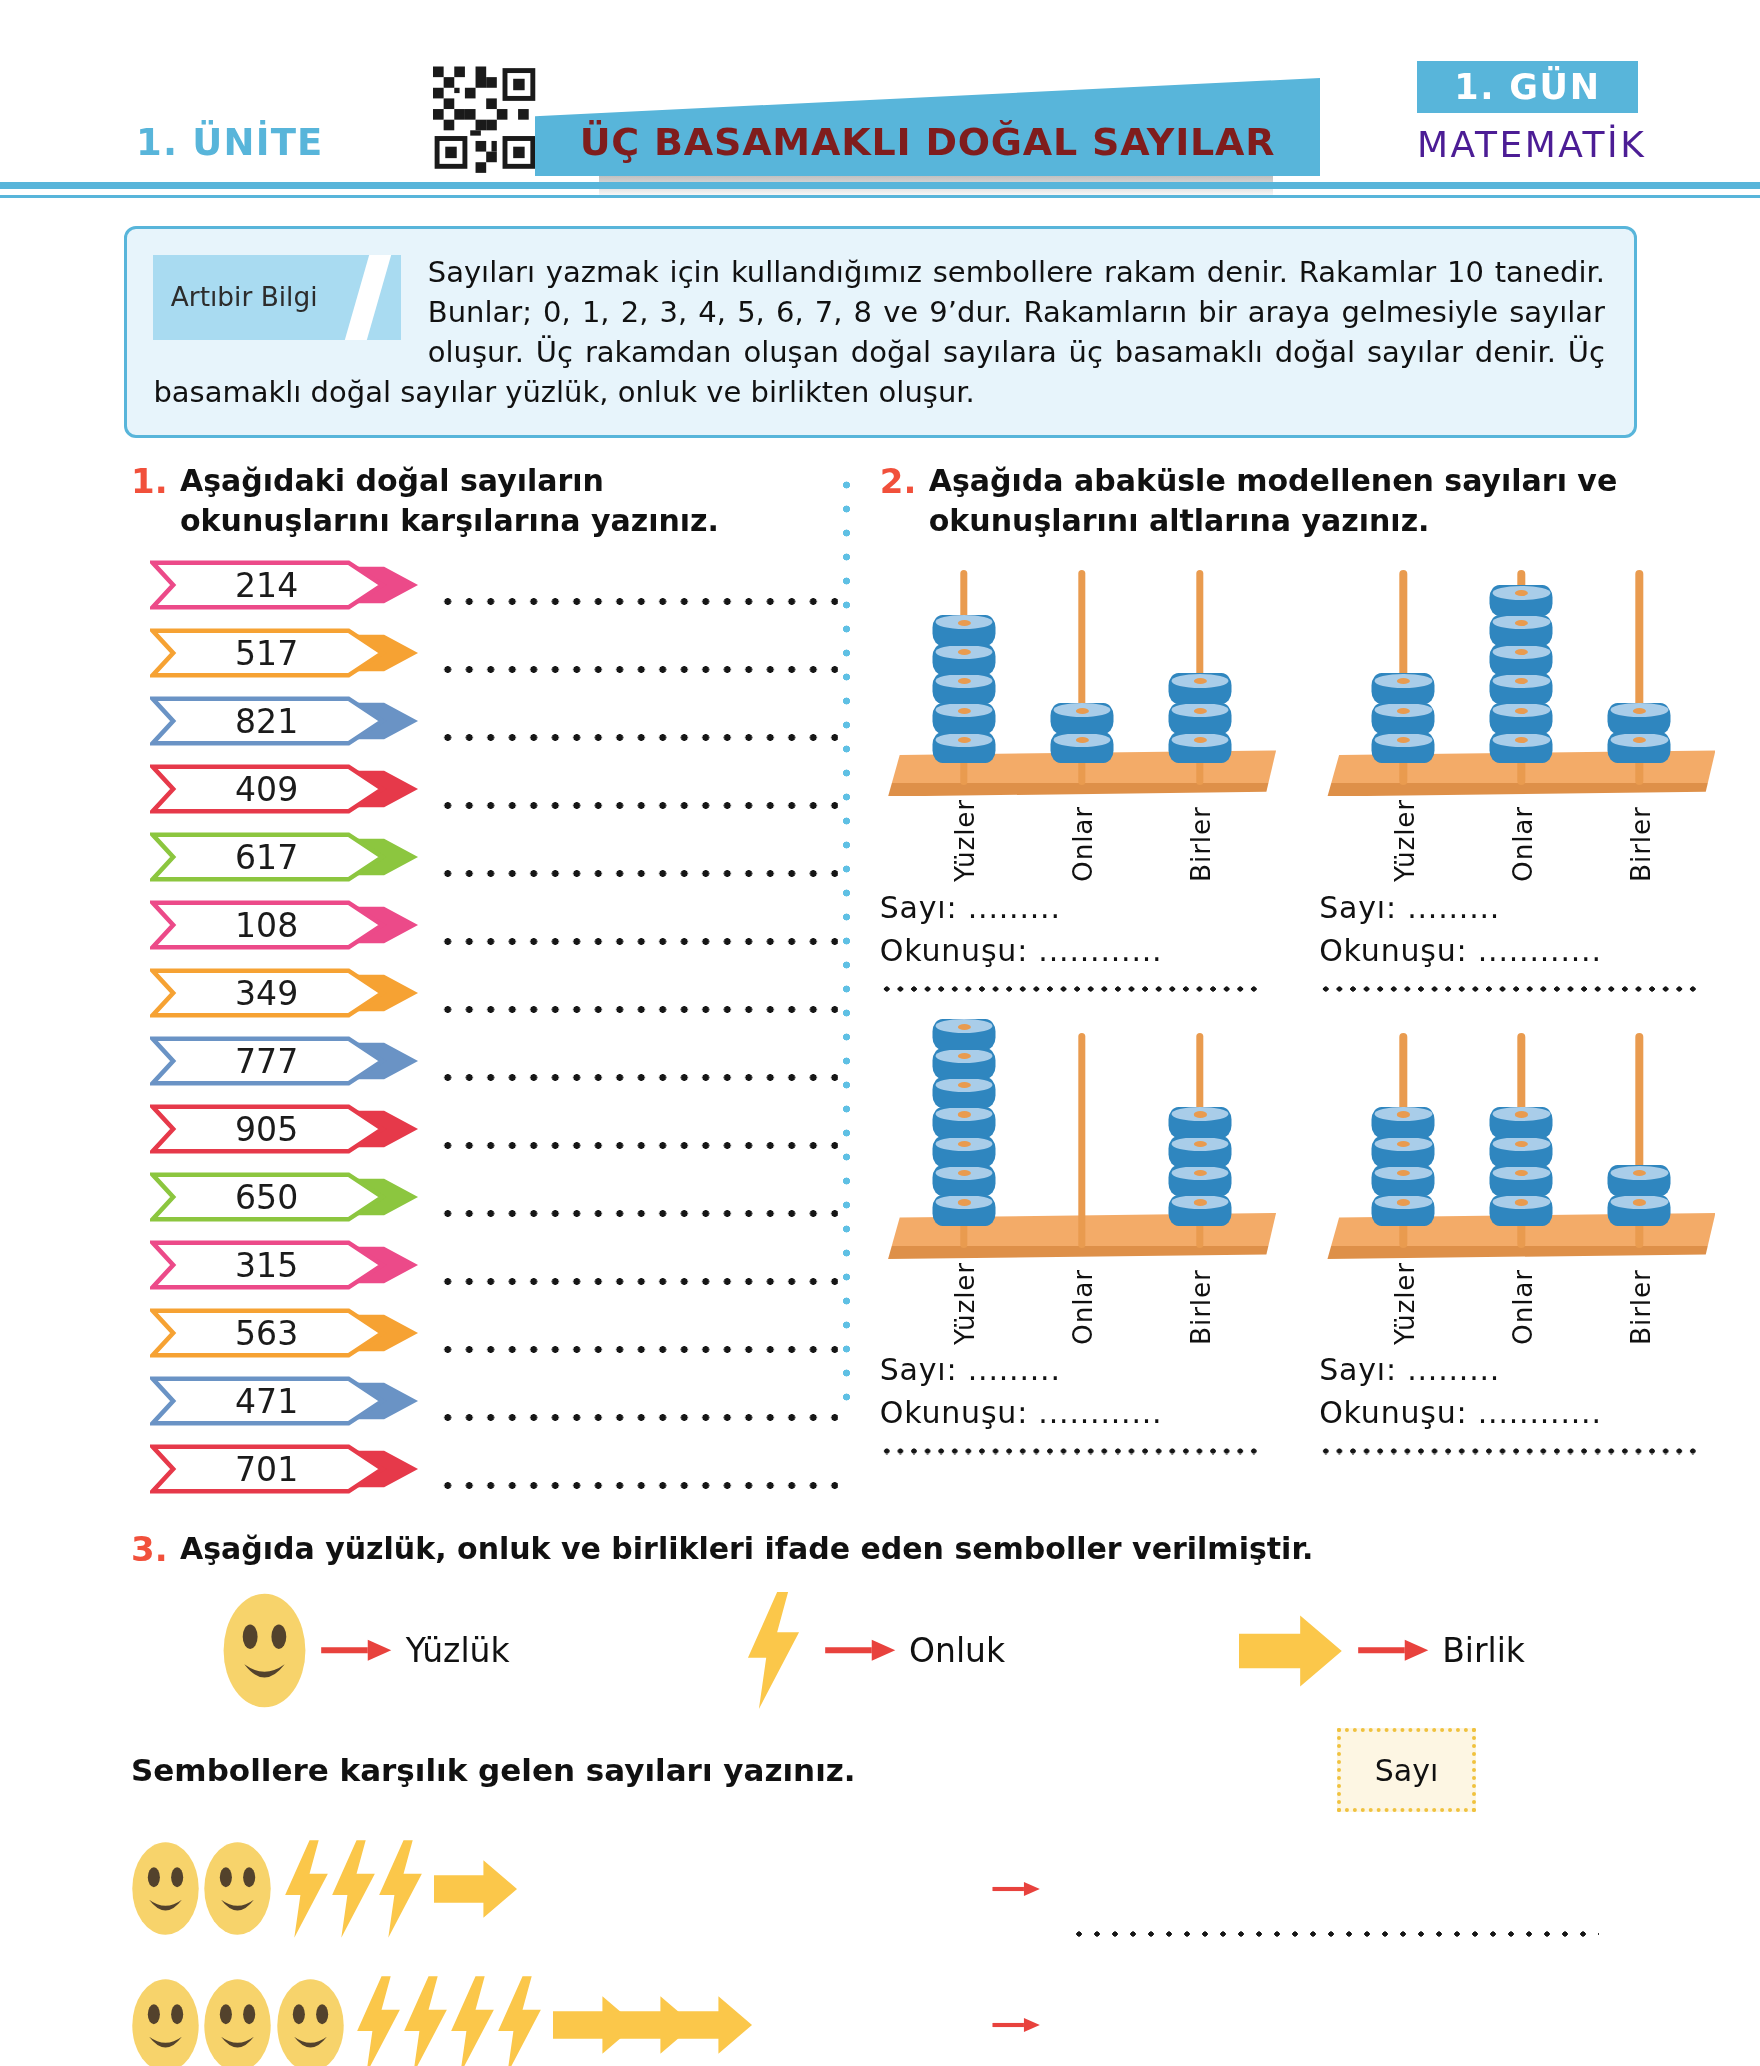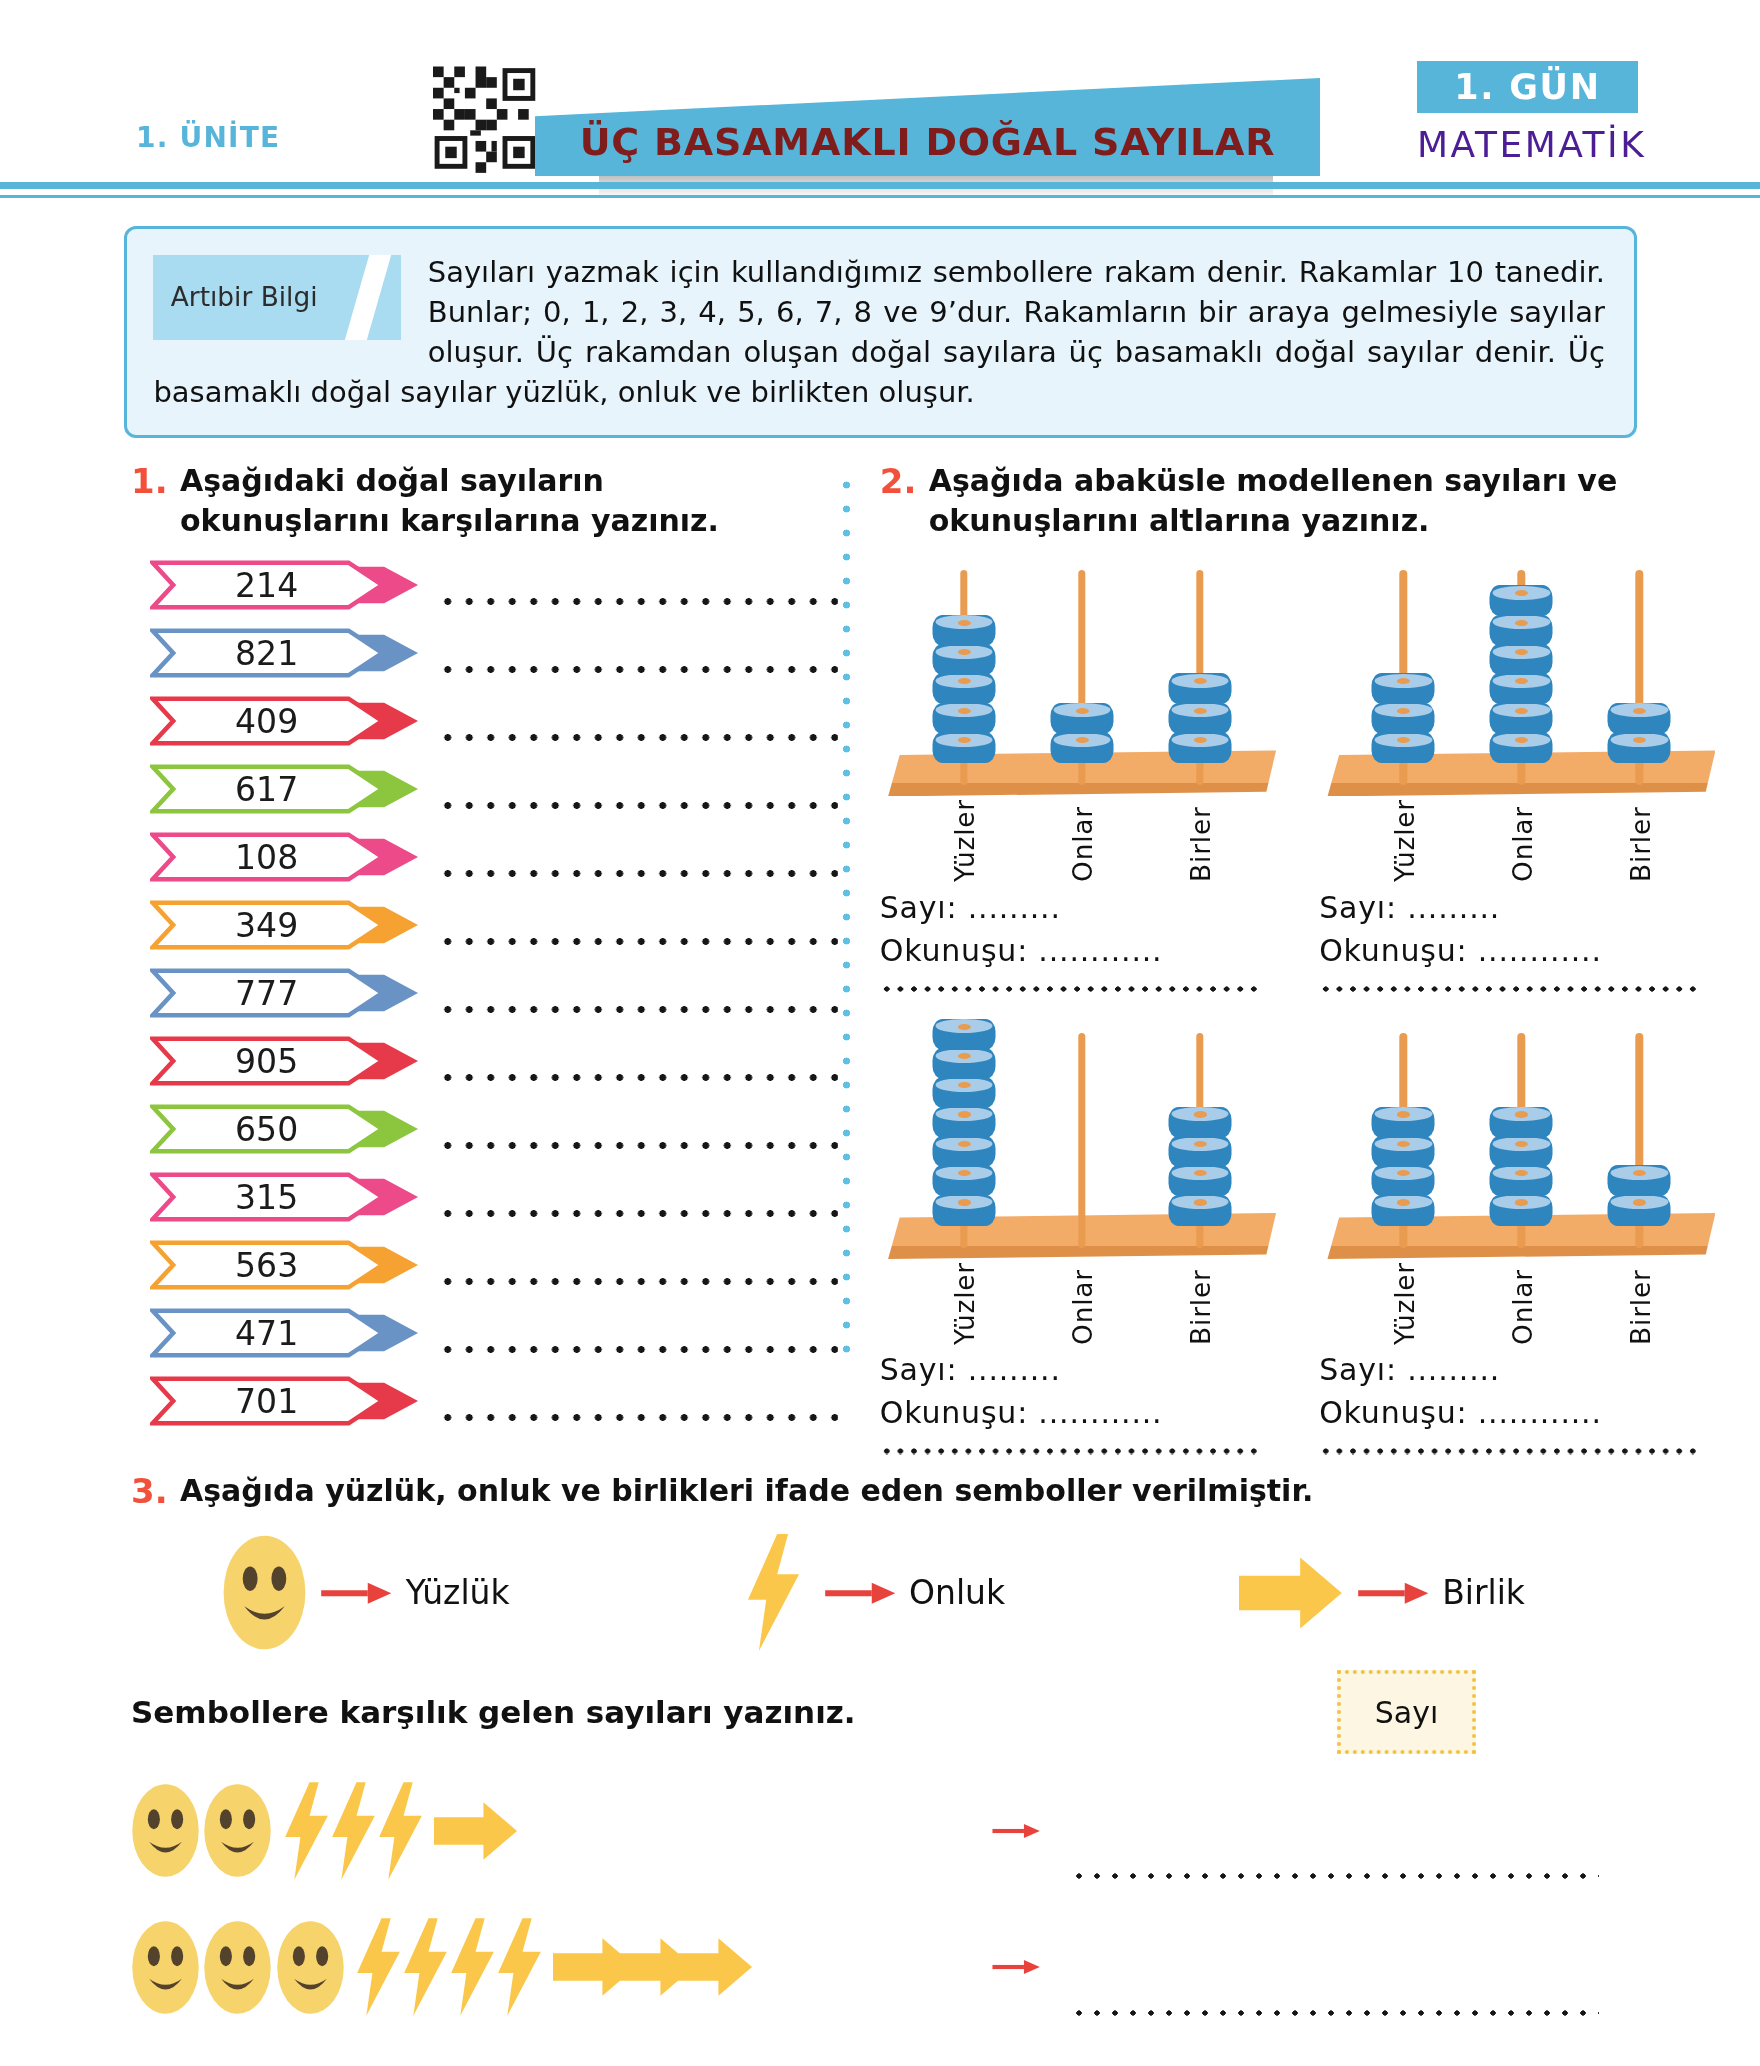--- a/index.html
+++ b/index.html
@@ -4,21 +4,21 @@
 <style>
   * { margin:0; padding:0; box-sizing:border-box; }
   body {
     width:1761px; height:2231px; position:relative; overflow:hidden;
     background:#ffffff; color:#111;
     font-family:"DejaVu Sans", sans-serif;
   }
 
   
   .header { position:relative; height:207px; }
-  .unit-label { position:absolute; left:136px; top:121px; font-size:28px; font-weight:bold;
+  .unit-label { position:absolute; left:136px; top:121px; font-size:37px; font-weight:bold;
     color:#58b5da; letter-spacing:1.2px; }
   .qr { position:absolute; left:433px; top:62px; width:108px; height:117px; }
   .banner { position:absolute; left:535px; top:78px; width:785px; height:98px;
     background:#58b5da; clip-path:polygon(0 39%, 100% 0, 100% 100%, 0 100%);
     display:flex; align-items:flex-end; justify-content:center; padding-bottom:11.6px; }
   .banner-title { color:#7f1d1d; font-size:38px; font-weight:bold; letter-spacing:0.8px; white-space:nowrap; }
   .banner-shadow { position:absolute; left:599px; top:176px; width:674px; height:21.5px;
     background:linear-gradient(180deg, rgba(90,90,90,.38), rgba(120,120,120,0)); }
   .day-box { position:absolute; left:1417px; top:61px; width:221px; height:52px; background:#58b5da;
     display:flex; align-items:center; justify-content:center; }
@@ -205,20 +205,28 @@
     <div class="q1-rows">
   <div class="q1-row">
     <svg class="badge" viewBox="0 0 660 120">
       <polygon class="head" points="468,16 566,16 648,60 566,104 468,104 514,60" fill="#ec4a89"></polygon>
       <polygon class="body" points="6,6 480,6 562,60 480,114 6,114 56,60" stroke="#ec4a89"></polygon>
       <text class="badge-num" x="282" y="88">214</text>
     </svg>
     <div class="answer-dots"></div>
   </div>
 
+  <div class="q1-row">
+    <svg class="badge" viewBox="0 0 660 120">
+      <polygon class="head" points="468,16 566,16 648,60 566,104 468,104 514,60" fill="#f6a233"></polygon>
+      <polygon class="body" points="6,6 480,6 562,60 480,114 6,114 56,60" stroke="#f6a233"></polygon>
+      <text class="badge-num" x="282" y="88">517</text>
+    </svg>
+    <div class="answer-dots"></div>
+  </div>
 
   <div class="q1-row">
     <svg class="badge" viewBox="0 0 660 120">
       <polygon class="head" points="468,16 566,16 648,60 566,104 468,104 514,60" fill="#6a93c5"></polygon>
       <polygon class="body" points="6,6 480,6 562,60 480,114 6,114 56,60" stroke="#6a93c5"></polygon>
       <text class="badge-num" x="282" y="88">821</text>
     </svg>
     <div class="answer-dots"></div>
   </div>
 

